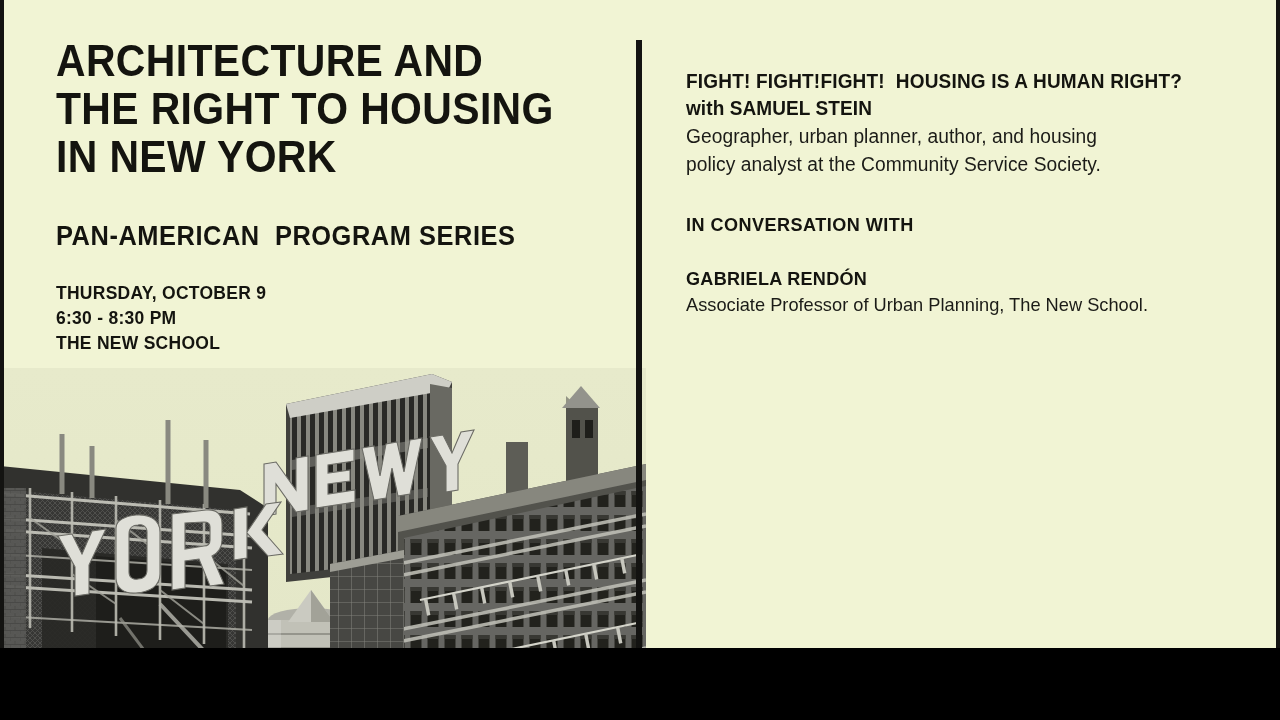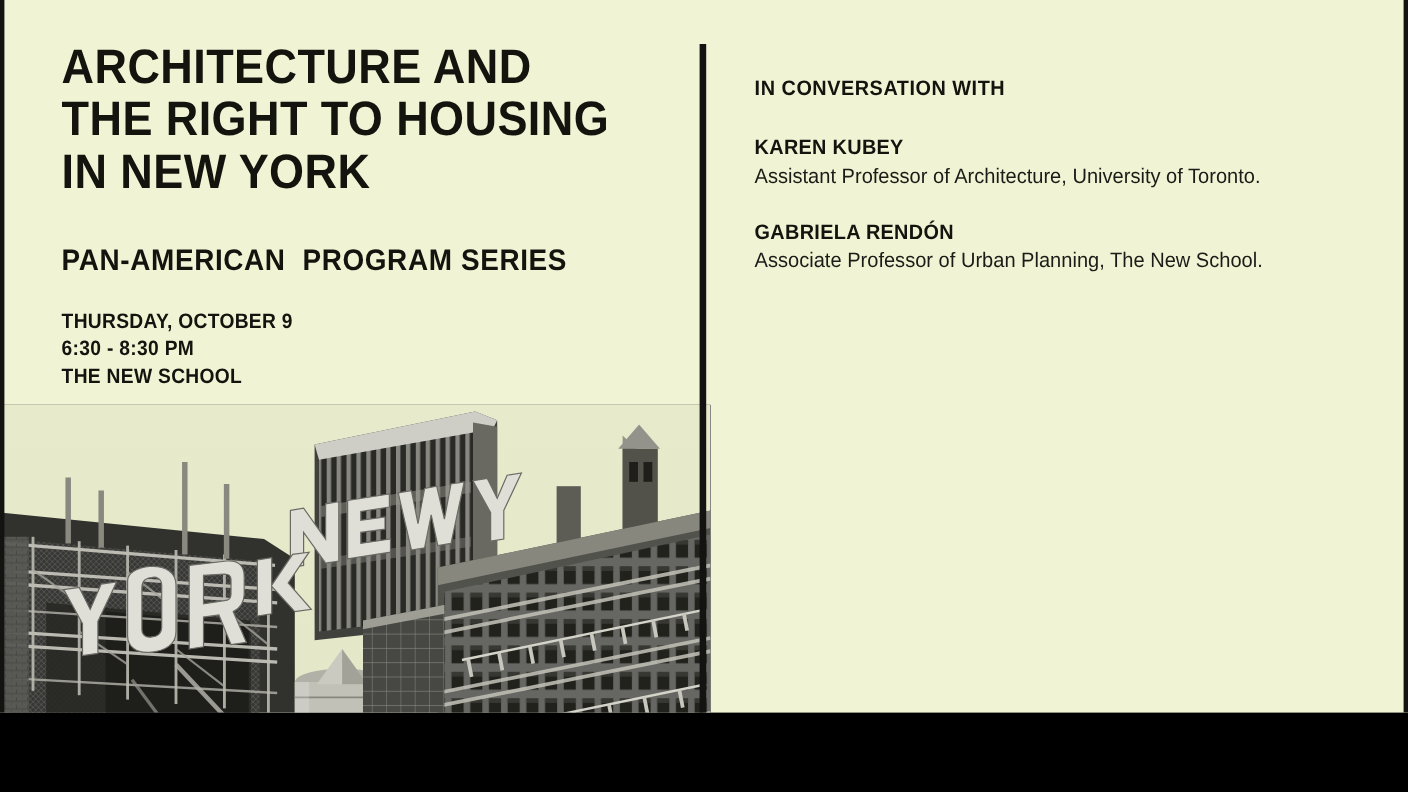--- a/index.html
+++ b/index.html
@@ -405,27 +405,29 @@
 
       <div class="photo-credit">Photo: Nik Shuliahin</div>
     </div>
   </div>
 
   <div class="divider"></div>
 
   <div class="right-col">
 
 
+    <div class="blk" style="margin-top:34px;">
+      <div class="hd">FIGHT! FIGHT!FIGHT!  HOUSING IS A HUMAN RIGHT?</div>
+      <div class="hd mixed"><span>with </span><span>SAMUEL STEIN</span></div>
+      <div class="bd">Geographer, urban planner, author, and housing
+policy analyst at the Community Service Society.</div>
+    </div>
 
     <div class="conv-label">IN CONVERSATION WITH</div>
 
-    <div class="person">
-      <div class="name">KAREN KUBEY</div>
-      <div class="role">Assistant Professor of Architecture, University of Toronto.</div>
-    </div>
 
     <div class="person">
       <div class="name">GABRIELA RENDÓN</div>
       <div class="role">Associate Professor of Urban Planning, The New School.</div>
     </div>
 
 
   </div>
 </div>
 

